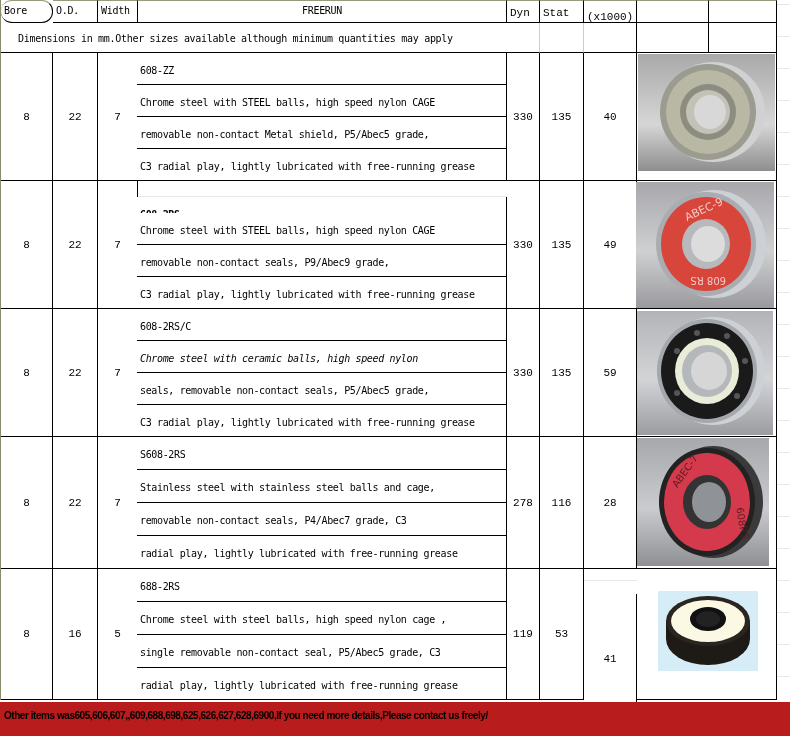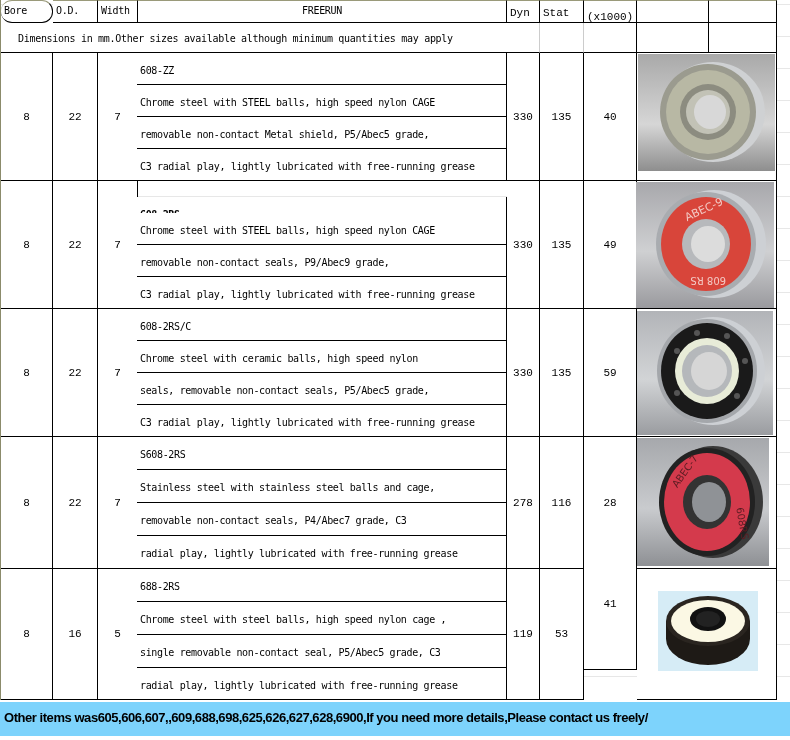--- a/index.html
+++ b/index.html
@@ -9,22 +9,22 @@
     background-image: linear-gradient(#d4d4d4 1px, transparent 1px);
     background-size: 100% 32px; background-position: 0 4px; opacity: 0.55; }
   .cell { position: absolute; border-right: 1.5px solid #000; border-bottom: 1.5px solid #000;
     font-size: 10px; letter-spacing: -0.3px; white-space: nowrap; overflow: hidden; background: #fff; }
   .hdr { top: 0; height: 23px; padding: 4px 3px 0 3px; border-top: 1px solid #9a9a7a; }
   .center { display: flex; align-items: center; justify-content: center; }
   .sub { position: absolute; left: 137px; width: 370px; height: 32px; border-right: 1.5px solid #000;
     border-bottom: 1.5px solid #000; font-size: 10px; letter-spacing: -0.35px; padding: 12px 0 0 3px; white-space: nowrap; overflow: hidden; background: #fff; }
   .num { font-family: Liberation Mono, monospace; font-size: 11px; letter-spacing: 0; }
   .photo { position: absolute; overflow: hidden; }
-  .banner { position: absolute; left: 0; top: 702px; width: 790px; height: 34px; background: #7dd3fc;
-    font-family: "Liberation Sans", "DejaVu Sans", sans-serif; font-weight: bold; font-size: 13px;
+  .banner { position: absolute; left: 0; top: 702px; width: 790px; height: 34px; background: #b91c1c;
+    font-family: "Liberation Sans", "DejaVu Sans", sans-serif; font-weight: bold; font-size: 10px;
     letter-spacing: -0.45px; padding: 8px 0 0 4px; white-space: nowrap; overflow: hidden; color: #000; }
   .leftrule { position: absolute; left: 0; top: 0; width: 1px; height: 700px; background: #8b8b6b; }
 </style>
 </head>
 <body>
 
 <div class="grid-bg"></div>
 <div class="leftrule"></div>
 
 <div>
@@ -93,21 +93,21 @@
       <text x="62" y="103" font-family="DejaVu Sans, sans-serif" font-size="10" fill="#f3c9c4" transform="rotate(180 76 99)">608 RS</text>
     </svg>
   </div>
 </div>
 
 <div>
   <div class="cell center num" style="left:1px;top:309px;width:52px;height:128px;">8</div>
   <div class="cell center num" style="left:53px;top:309px;width:45px;height:128px;">22</div>
   <div class="cell center num" style="left:98px;top:309px;width:40px;height:128px;">7</div>
   <div class="sub" style="top:309px;">608-2RS/C</div>
-  <div class="sub" style="top:341px;">Chrome steel with ceramic balls, high speed nylon</div>
+  <div class="sub" style="top:341px;font-style:italic;">Chrome steel with ceramic balls, high speed nylon</div>
   <div class="sub" style="top:373px;">seals, removable non-contact seals, P5/Abec5 grade,</div>
   <div class="sub" style="top:405px;">C3 radial play, lightly lubricated with free-running grease</div>
   <div class="cell center num" style="left:507px;top:309px;width:33px;height:128px;">330</div>
   <div class="cell center num" style="left:540px;top:309px;width:44px;height:128px;">135</div>
   <div class="cell center num" style="left:584px;top:309px;width:53px;height:128px;">59</div>
   <div class="cell" style="left:637px;top:309px;width:140px;height:128px;"></div>
   <div class="photo" style="left:637px;top:311px;width:136px;height:124px;background:linear-gradient(180deg,#b2b4b8,#d2d4d6 55%,#9a9ca0);">
     <svg width="136" height="124" viewBox="0 0 136 124">
       <ellipse cx="76" cy="60" rx="52" ry="54" fill="#cdd0d4"></ellipse>
       <ellipse cx="70" cy="60" rx="50" ry="52" fill="#a4a7ab"></ellipse>
@@ -153,21 +153,21 @@
 <div>
   <div class="cell center num" style="left:1px;top:569px;width:52px;height:131px;">8</div>
   <div class="cell center num" style="left:53px;top:569px;width:45px;height:131px;">16</div>
   <div class="cell center num" style="left:98px;top:569px;width:40px;height:131px;">5</div>
   <div class="sub" style="top:569px;height:33px;">688-2RS</div>
   <div class="sub" style="top:602px;height:33px;">Chrome steel with steel balls, high speed nylon cage ,</div>
   <div class="sub" style="top:635px;height:33px;">single removable non-contact seal, P5/Abec5 grade, C3</div>
   <div class="sub" style="top:668px;height:32px;">radial play, lightly lubricated with free-running grease</div>
   <div class="cell center num" style="left:507px;top:569px;width:33px;height:131px;">119</div>
   <div class="cell center num" style="left:540px;top:569px;width:44px;height:131px;">53</div>
-  <div class="cell center num" style="left:584px;top:539px;width:53px;height:131px;">41</div>
+  <div class="cell center num" style="left:584px;top:594px;width:53px;height:131px;">41</div>
   <div class="cell" style="left:637px;top:569px;width:140px;height:131px;"></div>
   <div class="photo" style="left:658px;top:591px;width:100px;height:80px;background:#d6ecf6;">
     <svg width="100" height="80" viewBox="0 0 100 80">
       <ellipse cx="50" cy="48" rx="42" ry="26" fill="#1e1a16"></ellipse>
       <rect x="8" y="30" width="84" height="18" fill="#1e1a16"></rect>
       <ellipse cx="50" cy="30" rx="42" ry="25" fill="#2a2520"></ellipse>
       <ellipse cx="50" cy="30" rx="37" ry="21" fill="#fbf8e4"></ellipse>
       <ellipse cx="50" cy="28" rx="18" ry="12" fill="#111"></ellipse>
       <ellipse cx="50" cy="28" rx="12" ry="8" fill="#222"></ellipse>
     </svg>

